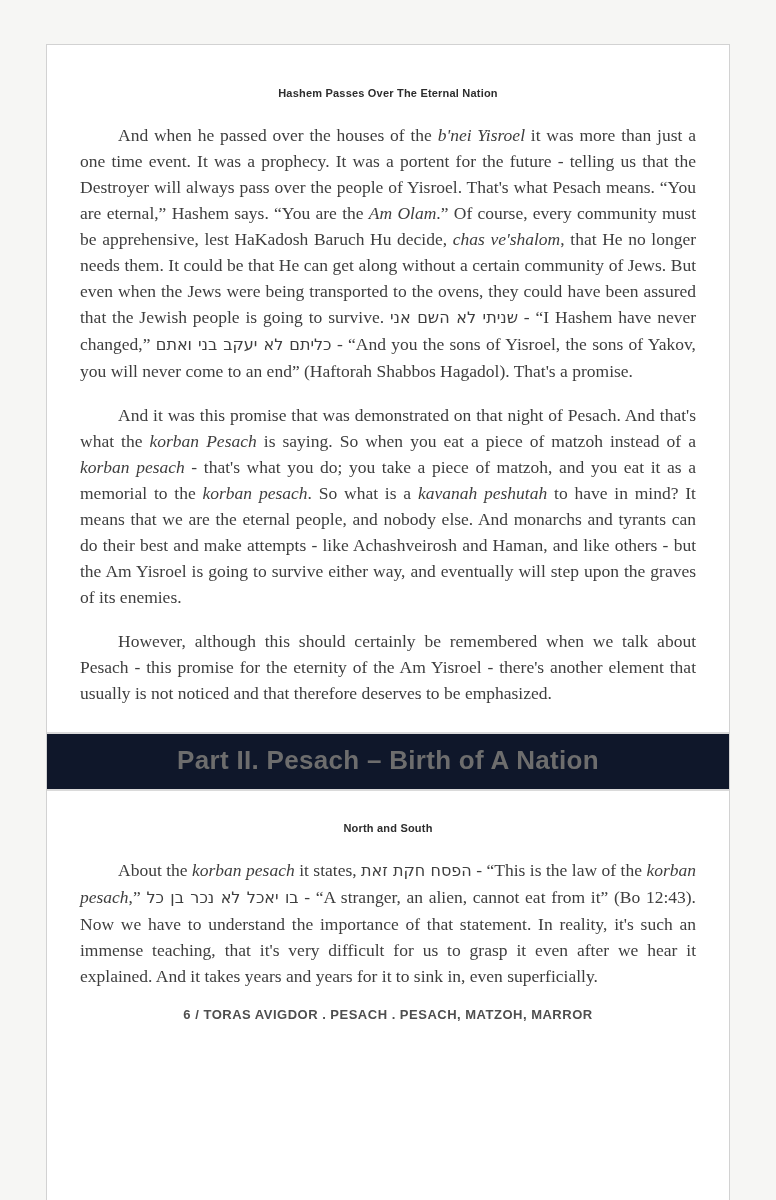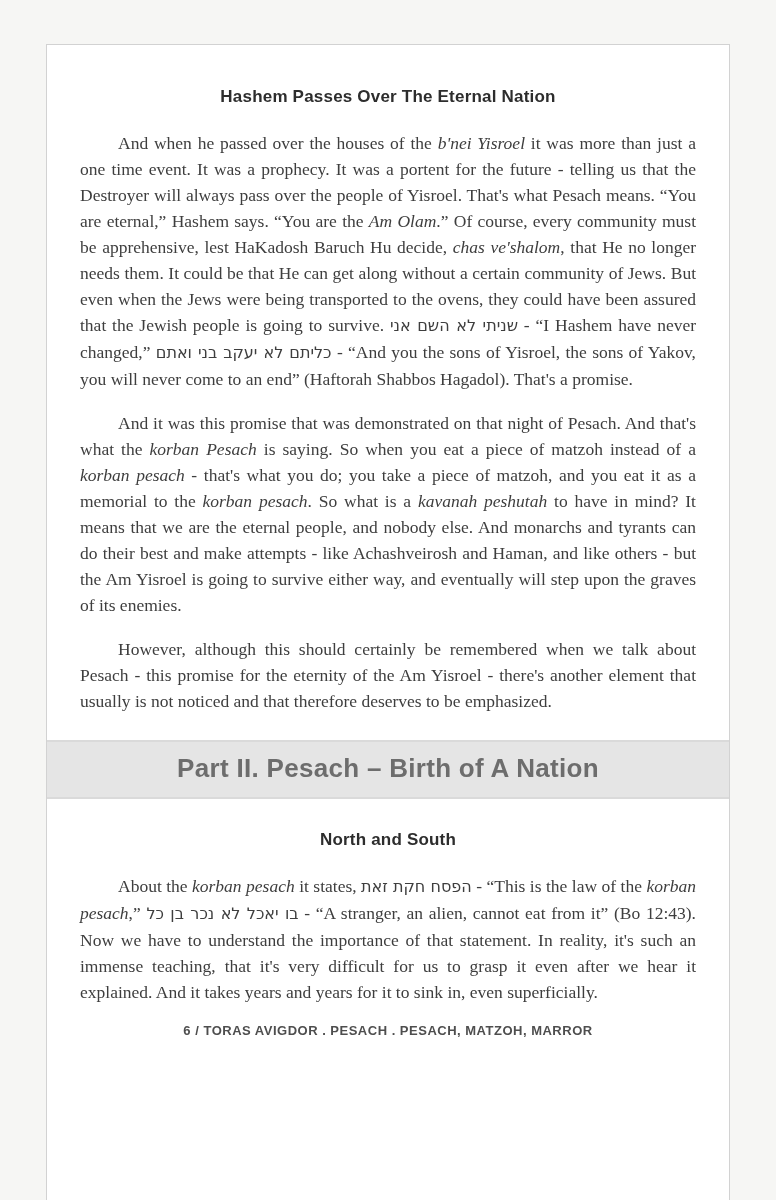--- a/index.html
+++ b/index.html
@@ -18,21 +18,21 @@
     margin: 44px auto 0 auto;
     background: #ffffff;
     border: 1px solid #d2d2d2;
   }
   .content {
     padding: 0 33px;
   }
   .sec-heading {
     font-family: "Liberation Sans", "DejaVu Sans", sans-serif;
     font-weight: bold;
-    font-size: 17px;
+    font-size: 11px;
     letter-spacing: 0.2px;
     color: #2d2d2d;
     text-align: center;
     margin: 0 0 23px 0;
   }
   .sec-heading.first {
     padding-top: 42px;
   }
   .sec-heading.second {
     padding-top: 31px;
@@ -50,21 +50,21 @@
   }
   .he {
     font-family: "DejaVu Sans", sans-serif;
     font-size: 16px;
   }
   .part-band {
     margin-top: 26px;
     border-top: 2px solid #dadada;
     border-bottom: 2px solid #dadada;
     padding: 11px 0 13px 0;
-    background: #e5e5e5;
+    background: #0f172a;
   }
   .part-heading {
     font-family: "Liberation Sans", "DejaVu Sans", sans-serif;
     font-weight: bold;
     font-size: 26px;
     color: #6d6d6d;
     text-align: center;
     letter-spacing: 0.3px;
     margin: 0;
   }

